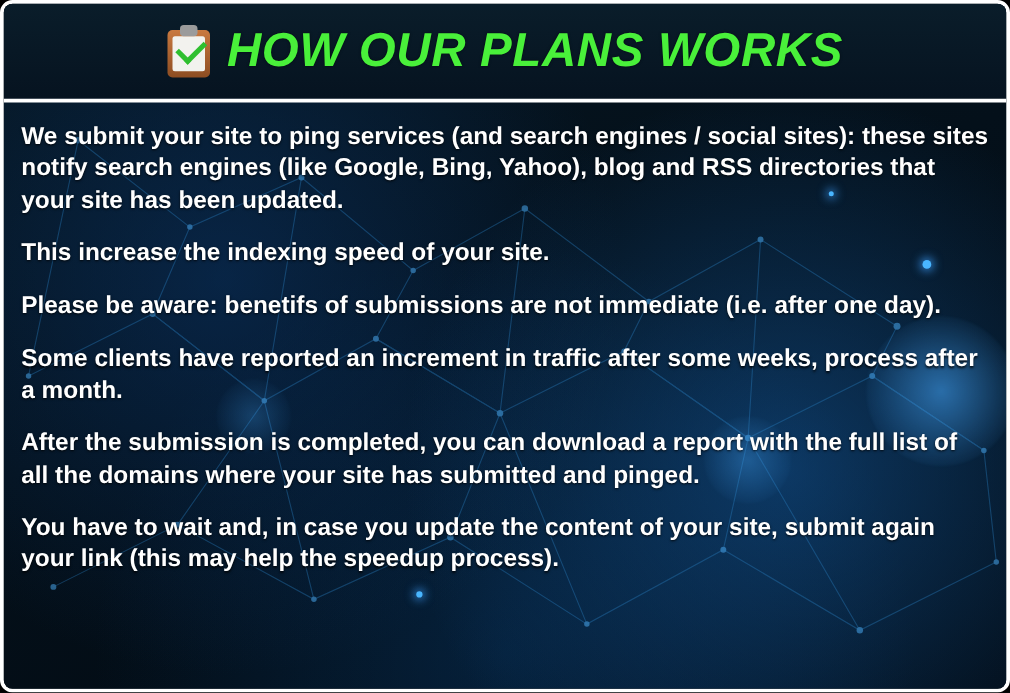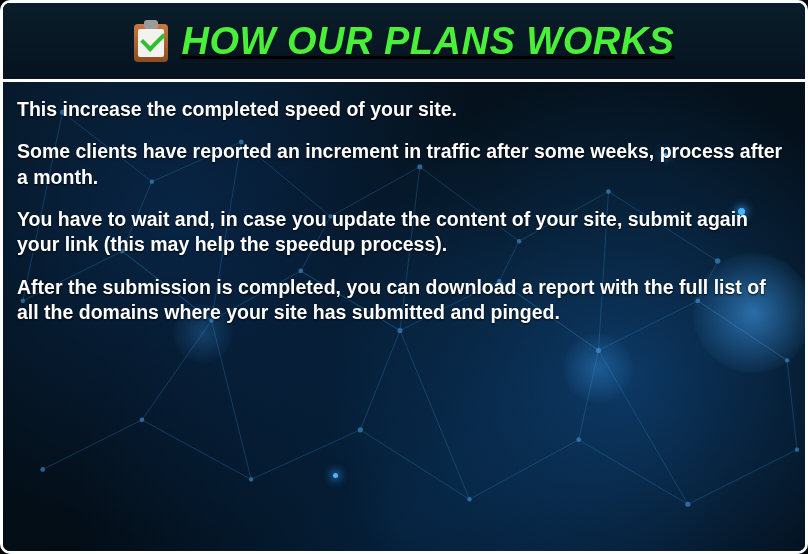--- a/index.html
+++ b/index.html
@@ -55,21 +55,20 @@
 
   
   .header {
     position: relative;
     height: 76px;
     display: flex;
     align-items: center;
     justify-content: center;
     gap: 14px;
     background: linear-gradient(180deg, #0a1d2a 0%, #061320 100%);
-    text-decoration: underline;
   }
   .header-rule {
     position: absolute;
     left: 0;
     right: 0;
     top: 76px;
     height: 3px;
     background: #ffffff;
     z-index: 5;
   }
@@ -197,19 +196,21 @@
       <div class="board"></div>
       <div class="sheet"></div>
       <div class="check"></div>
       <div class="clip"></div>
     </div>
     <div class="title">HOW OUR PLANS WORKS</div>
   </div>
   <div class="header-rule"></div>
 
   <div class="content">
-    <p class="para">This increase the completed speed of your site.</p>
+    <p class="para">We submit your site to ping services (and search engines / social sites): these sites notify search engines (like Google, Bing, Yahoo), blog and RSS directories that your site has been updated.</p>
+    <p class="para">This increase the indexing speed of your site.</p>
+    <p class="para">Please be aware: benetifs of submissions are not immediate (i.e. after one day).</p>
     <p class="para">Some clients have reported an increment in traffic after some weeks, process after a month.</p>
+    <p class="para">After the submission is completed, you can download a report with the full list of all the domains where your site has submitted and pinged.</p>
     <p class="para">You have to wait and, in case you update the content of your site, submit again your link (this may help the speedup process).</p>
-    <p class="para">After the submission is completed, you can download a report with the full list of all the domains where your site has submitted and pinged.</p>
   </div>
 
 </div>
 
 </body></html>

